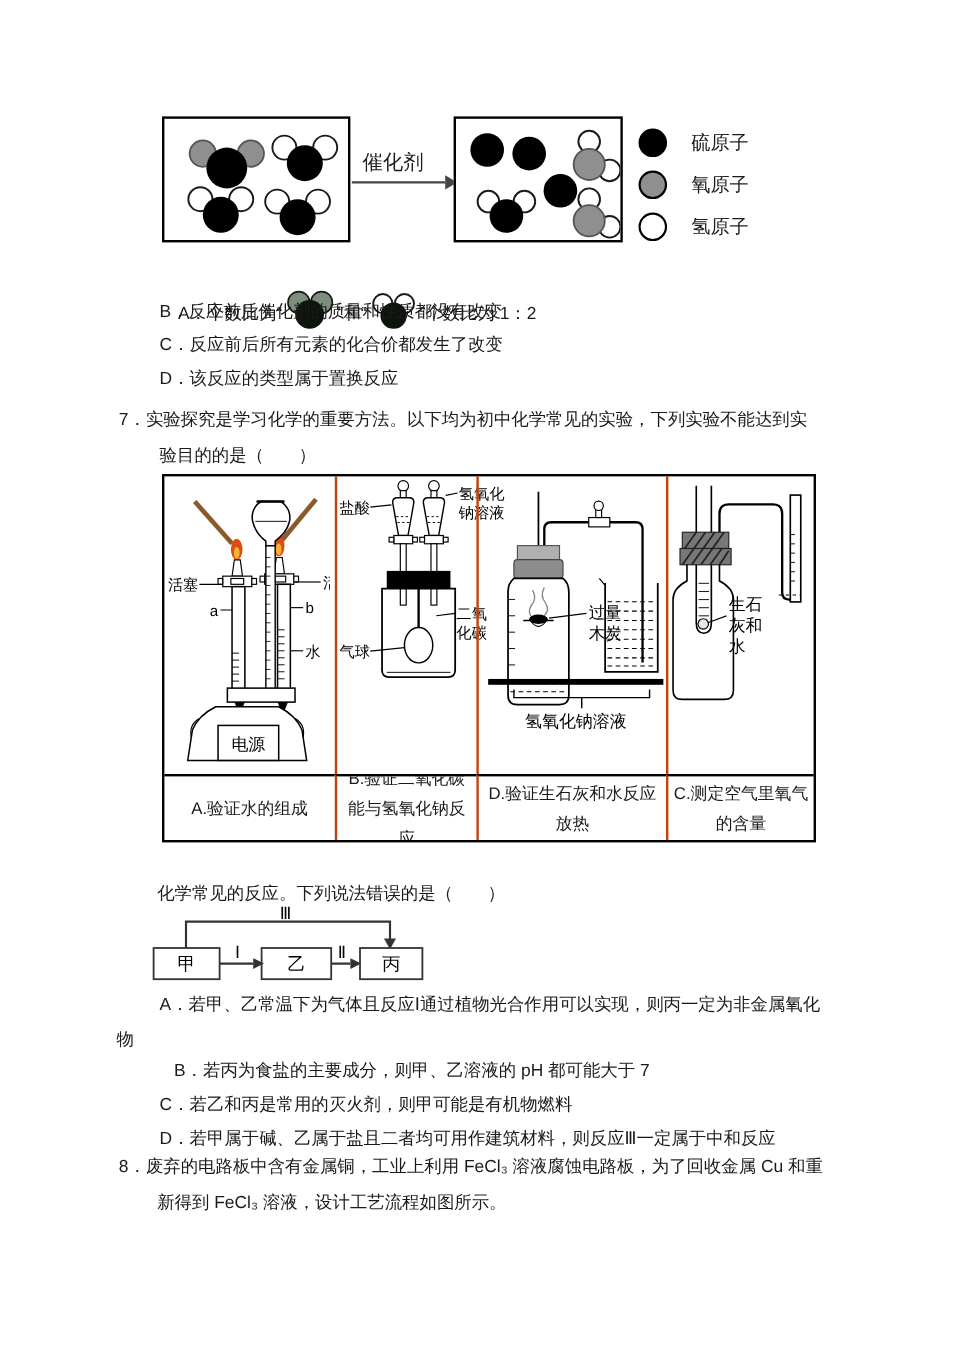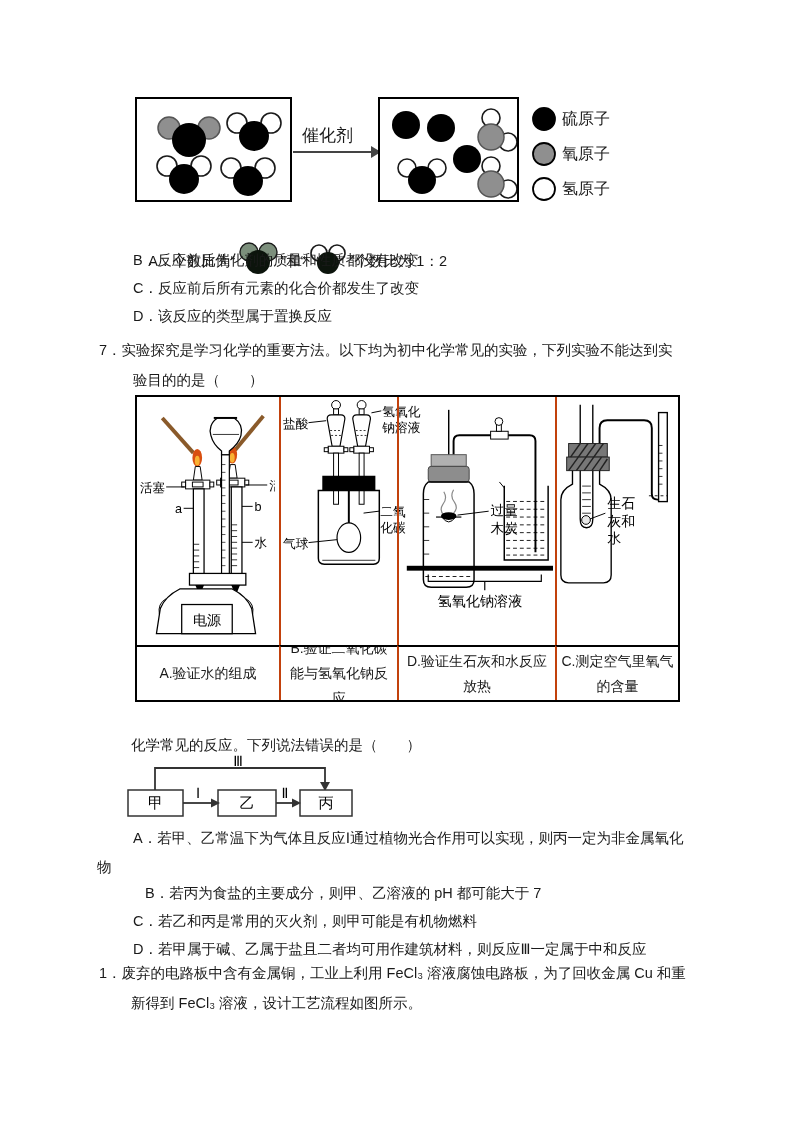--- a/index.html
+++ b/index.html
@@ -3,21 +3,21 @@
 <meta charset="utf-8">
 <style>
   *{margin:0;padding:0;box-sizing:border-box}
   html,body{background:#fff}
   body{width:794px;height:1123px;font-family:"Liberation Sans",sans-serif;color:#1a1a1a}
   .page{position:relative;width:794px;height:1123px;background:#fff;overflow:hidden}
   .abs{position:absolute}
   .txt{font-size:14.5px;line-height:19px;white-space:pre;color:#1a1a1a}
   .molbox{border:2px solid #000;background:#fff}
   .catalyst{font-size:17px;color:#1a1a1a}
-  .legend-item{display:flex;align-items:center;gap:5px;height:26px;margin-bottom:9px}
+  .legend-item{display:flex;align-items:center;gap:19px;height:26px;margin-bottom:9px}
   .legend-label{font-size:16px}
   .inline-mol{display:inline-block;vertical-align:-9px;margin:0 2px}
   .exp-table{display:grid;grid-template-columns:142px 118px 158px 123px;grid-template-rows:248px 55px;border:2px solid #000;background:#fff}
   .dcell{position:relative;overflow:hidden}
   .bl{border-left:2px solid #c2410c}
   .bt{border-top:2px solid #000}
   .cap{display:flex;align-items:center;justify-content:center;text-align:center;font-size:14px;line-height:25px;padding:0 3px;white-space:normal}
   svg{display:block}
   .ovis{overflow:visible !important}
 </style>
@@ -376,16 +376,16 @@
     <polygon points="174,44.5 183,49 174,53.5" fill="#333"></polygon>
     <text x="167" y="44" text-anchor="middle" font-size="14">Ⅱ</text>
   </svg>
 
   <div class="abs txt" style="left:133px;top:829px">A．若甲、乙常温下为气体且反应Ⅰ通过植物光合作用可以实现，则丙一定为非金属氧化</div>
   <div class="abs txt" style="left:97px;top:858px">物</div>
   <div class="abs txt" style="left:145px;top:884px">B．若丙为食盐的主要成分，则甲、乙溶液的 pH 都可能大于 7</div>
   <div class="abs txt" style="left:133px;top:912px">C．若乙和丙是常用的灭火剂，则甲可能是有机物燃料</div>
   <div class="abs txt" style="left:133px;top:940px">D．若甲属于碱、乙属于盐且二者均可用作建筑材料，则反应Ⅲ一定属于中和反应</div>
 
-  <div class="abs txt" style="left:99px;top:964px">1．废弃的电路板中含有金属铜，工业上利用 FeCl₃ 溶液腐蚀电路板，为了回收金属 Cu 和重</div>
+  <div class="abs txt" style="left:99px;top:964px">8．废弃的电路板中含有金属铜，工业上利用 FeCl₃ 溶液腐蚀电路板，为了回收金属 Cu 和重</div>
   <div class="abs txt" style="left:131px;top:994px">新得到 FeCl₃ 溶液，设计工艺流程如图所示。</div>
 
 </div>
 
 </body></html>

